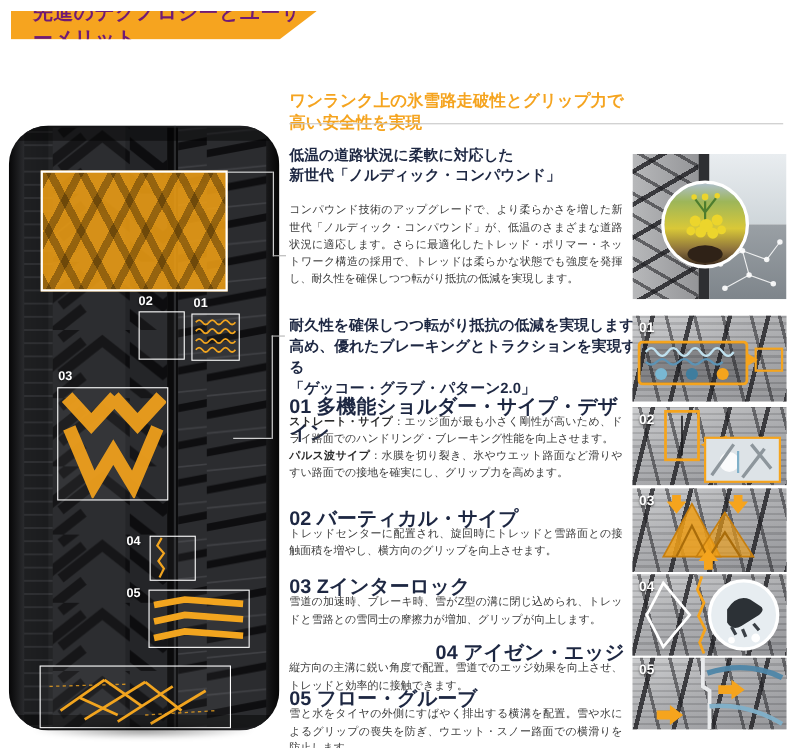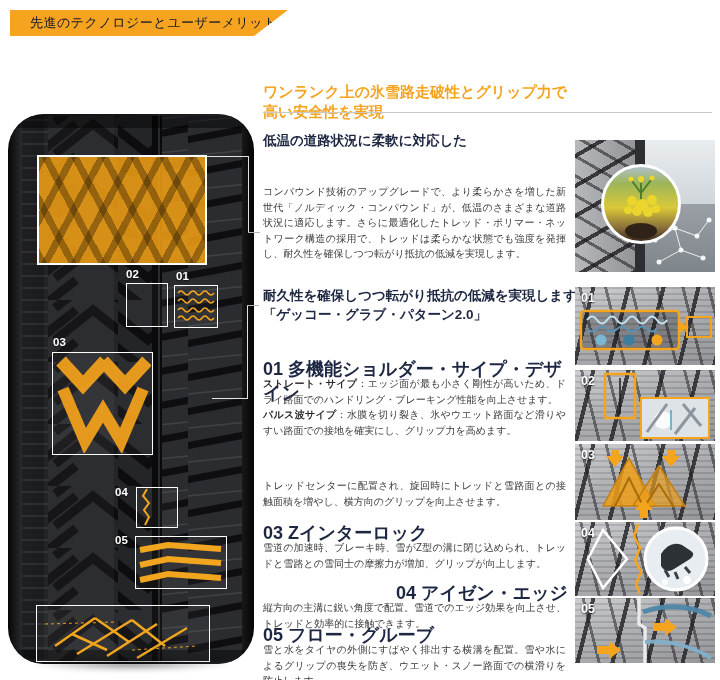--- a/index.html
+++ b/index.html
@@ -3,21 +3,21 @@
 <meta charset="utf-8">
 <style>
   html,body{margin:0;padding:0;background:#ffffff;}
   .page{position:relative;width:720px;height:680px;background:#fff;overflow:hidden;
         font-family:"Liberation Sans","DejaVu Sans",sans-serif;}
   .abs{position:absolute;}
   
   .banner{left:10px;top:10px;width:278px;height:26px;background:#f6a41f;
           clip-path:polygon(0 0,100% 0,calc(100% - 34px) 100%,0 100%);
           display:flex;align-items:center;padding-left:20px;box-sizing:border-box;}
-  .banner span{color:#0f172a;font-size:13px;font-weight:normal;letter-spacing:.5px;}
+  .banner span{color:#701a75;font-size:18px;font-weight:bold;letter-spacing:.5px;}
   
   .intro{left:263px;top:82px;width:420px;color:#f5a41f;font-size:15px;font-weight:bold;line-height:20px;}
   .rule{left:263px;top:112px;width:449px;height:1px;background:#c8c8c8;}
   .h2{color:#1d2742;font-size:13.5px;font-weight:bold;line-height:19px;width:310px;}
   .body{color:#3a3a3a;font-size:10px;line-height:15.6px;width:303px;text-align:justify;}
   .ft{color:#1d2742;font-size:18px;font-weight:bold;width:305px;}
   .fbody{margin:0;}
   .fbody b{color:#2a2a2a;}
   
   .lnW{background:#e3e3e3;}
@@ -186,34 +186,37 @@
   <div class="abs lnG" style="left:247px;top:305px;width:12px;height:1px;"></div>
 
   <div class="abs intro">
     <div>ワンランク上の氷雪路走破性とグリップ力で</div>
     <div>高い安全性を実現</div>
   </div>
   <div class="abs rule"></div>
 
   <div class="abs h2" style="left:263px;top:131px;">
     <div>低温の道路状況に柔軟に対応した</div>
+    <div>新世代「ノルディック・コンパウンド」</div>
   </div>
   <div class="abs body" style="left:263px;top:184px;">コンパウンド技術のアップグレードで、より柔らかさを増した新世代「ノルディック・コンパウンド」が、低温のさまざまな道路状況に適応します。さらに最適化したトレッド・ポリマー・ネットワーク構造の採用で、トレッドは柔らかな状態でも強度を発揮し、耐久性を確保しつつ転がり抵抗の低減を実現します。</div>
 
   <div class="abs h2" style="left:263px;top:286px;width:320px;">
     <div>耐久性を確保しつつ転がり抵抗の低減を実現します</div>
+    <div>高め、優れたブレーキングとトラクションを実現する</div>
     <div>「ゲッコー・グラブ・パターン2.0」</div>
   </div>
 
   <div class="abs ft" style="left:263px;top:357px;">01 多機能ショルダー・サイプ・デザイン</div>
   <div class="abs body" style="left:263px;top:376px;">
     <p class="fbody"><b>ストレート・サイプ</b><span>：エッジ面が最も小さく剛性が高いため、ドライ路面でのハンドリング・ブレーキング性能を向上させます。</span></p>
     <p class="fbody"><b>パルス波サイプ</b><span>：水膜を切り裂き、氷やウエット路面など滑りやすい路面での接地を確実にし、グリップ力を高めます。</span></p>
   </div>
 
+  <div class="abs ft" style="left:263px;top:459px;">02 バーティカル・サイプ</div>
   <div class="abs body" style="left:263px;top:478px;">トレッドセンターに配置され、旋回時にトレッドと雪路面との接触面積を増やし、横方向のグリップを向上させます。</div>
 
   <div class="abs ft" style="left:263px;top:521px;">03 Zインターロック</div>
   <div class="abs body" style="left:263px;top:540px;">雪道の加速時、ブレーキ時、雪がZ型の溝に閉じ込められ、トレッドと雪路との雪同士の摩擦力が増加、グリップが向上します。</div>
 
   <div class="abs ft" style="left:263px;top:581px;text-align:right;">04 アイゼン・エッジ</div>
   <div class="abs body" style="left:263px;top:600px;">縦方向の主溝に鋭い角度で配置。雪道でのエッジ効果を向上させ、トレッドと効率的に接触できます。</div>
 
   <div class="abs ft" style="left:263px;top:623px;">05 フロー・グルーブ</div>
   <div class="abs body" style="left:263px;top:642px;">雪と水をタイヤの外側にすばやく排出する横溝を配置。雪や水によるグリップの喪失を防ぎ、ウエット・スノー路面での横滑りを防止します。</div>

